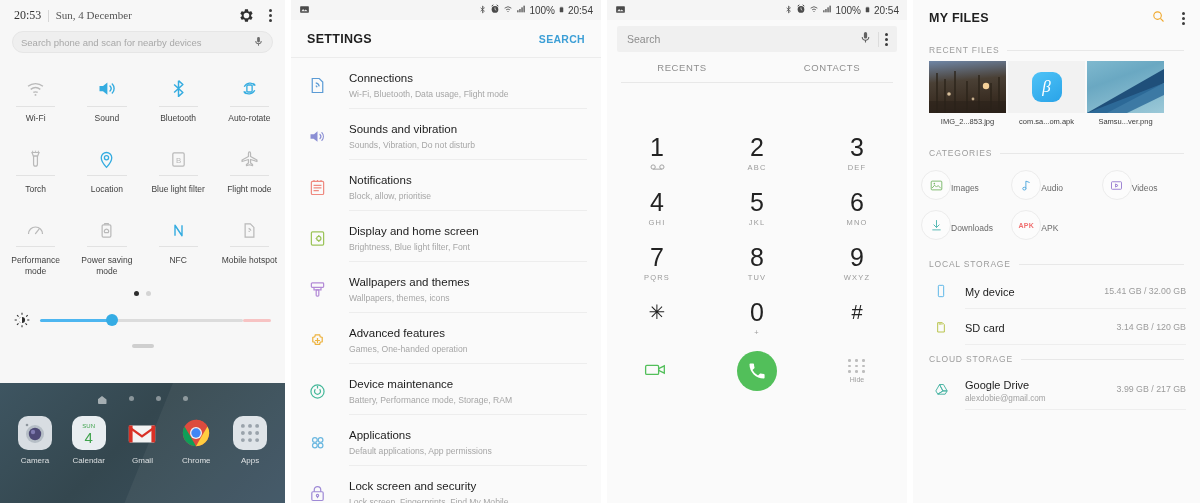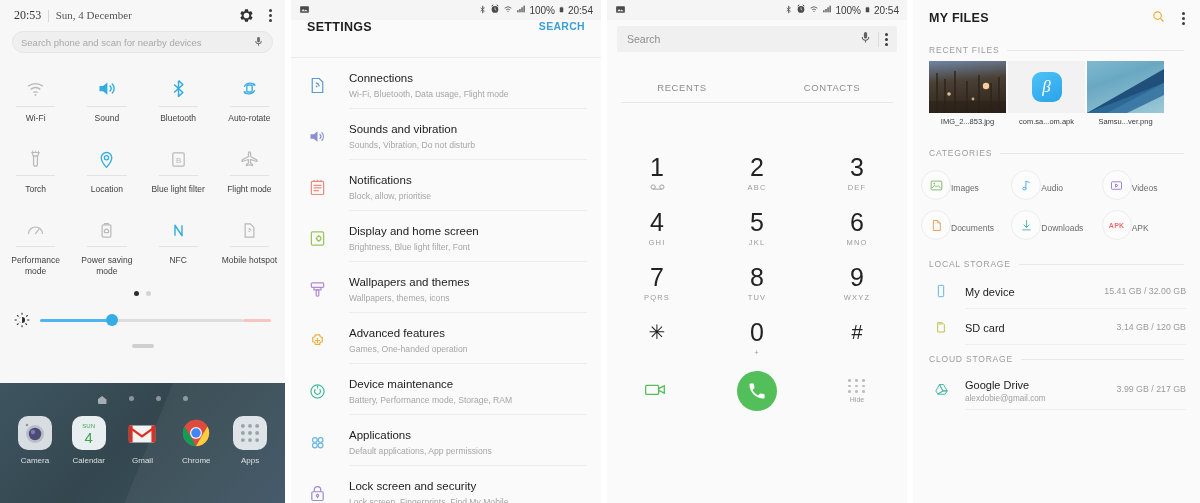--- a/index.html
+++ b/index.html
@@ -100,21 +100,21 @@
   .home-dots { display: flex; justify-content: center; gap: 22px; padding-top: 13px; position: relative; }
   .home-dots i { width: 5px; height: 5px; border-radius: 50%; background: rgba(255,255,255,0.42); display: block; }
   .home-dots .homeico { width: 9px; height: 8px; background: rgba(255,255,255,0.55); clip-path: polygon(50% 0, 100% 45%, 100% 100%, 0 100%, 0 45%); border-radius: 1px; }
   .dock { display: flex; justify-content: space-around; padding: 12px 8px 0; position: relative; }
   .dock-item { display: flex; flex-direction: column; align-items: center; width: 50px; }
   .dock-ico { width: 34px; height: 34px; border-radius: 10px; display: flex; align-items: center; justify-content: center; }
   .dock-label { font-size: 8px; color: rgba(255,255,255,0.82); margin-top: 6px; }
 
   
   .set-head {
-    height: 38px; display: flex; 
+    height: 38px; display: flex; align-items: center;
     padding: 0 16px; background: #fafafa;
     border-bottom: 1px solid #ececec;
   }
   .set-title { font-size: 12.5px; font-weight: bold; color: #1f1f1f; letter-spacing: 0.3px; }
   .set-search { margin-left: auto; font-size: 10.5px; font-weight: bold; color: #3d9fd6; letter-spacing: 0.3px; }
   .set-list { background: #fafafa; }
   .set-item {
     display: flex; align-items: center; padding: 10px 14px 9px 16px;
     position: relative;
   }
@@ -128,21 +128,21 @@
   .set-t { font-size: 11.5px; color: #1c1c1c; line-height: 15px; }
   .set-s { font-size: 8.6px; color: #a6a6a6; margin-top: 2px; line-height: 12px; }
 
   
   .dial-search {
     margin: 6px 10px 0; height: 26px; background: #f0f0f0; border-radius: 2px;
     display: flex; align-items: center; padding: 0 6px 0 10px;
   }
   .dial-search .ph { font-size: 10.5px; color: #8d8d8d; flex: 1; }
   .dial-search .divider { width: 1px; height: 15px; background: #dcdcdc; margin: 0 3px 0 6px; }
-  .dial-tabs { display: flex; margin-top: 24px; position: relative; }
+  .dial-tabs { display: flex; margin-top: 4px; position: relative; }
   .dial-tabs::after { content: ""; position: absolute; left: 14px; right: 14px; bottom: 0; height: 1px; background: #e8e8e8; }
   .dial-tab { flex: 1; text-align: center; padding: 6px 0 10px; font-size: 9.5px; color: #8e8e8e; letter-spacing: 0.6px; }
   .keypad { margin-top: 42px; }
   .kp-row { display: flex; }
   .kp-key { flex: 1; display: flex; flex-direction: column; align-items: center; padding: 9px 0 7px; }
   .kp-num { font-size: 25px; color: #222; font-weight: 300; line-height: 26px; }
   .kp-sub { font-size: 7.5px; color: #9b9b9b; letter-spacing: 1.2px; margin-top: 3px; height: 10px; }
   .kp-sym { font-size: 20px; color: #222; font-weight: 400; line-height: 26px; }
   .kp-actions { display: flex; align-items: center; margin-top: 6px; }
   .kp-act { flex: 1; display: flex; flex-direction: column; align-items: center; }
@@ -916,29 +916,20 @@
                 <rect x="4" y="6" width="16" height="12" rx="1.2"></rect>
                 <path d="M10.5 9.5l4 2.5-4 2.5z"></path>
               </g>
             </svg>
         </span>
         <span class="cat-lbl">Videos</span>
       </div>
       <div class="cat">
         <span class="cat-circ">
           <svg viewBox="0 0 24 24" width="15" height="15">
-              <path fill="none" stroke="#ef9a4f" stroke-width="1.5" d="M7 4h7l4 4v12H7z"></path>
-              <path fill="none" stroke="#ef9a4f" stroke-width="1.3" d="M14 4v4h4"></path>
-            </svg>
-        </span>
-        <span class="cat-lbl">Documents</span>
-      </div>
-      <div class="cat">
-        <span class="cat-circ">
-          <svg viewBox="0 0 24 24" width="15" height="15">
               <g fill="none" stroke="#4db5b0" stroke-width="1.5" stroke-linecap="round">
                 <path d="M12 4v11M7.8 11L12 15.2 16.2 11"></path>
                 <path d="M6 19h12"></path>
               </g>
             </svg>
         </span>
         <span class="cat-lbl">Downloads</span>
       </div>
       <div class="cat">
         <span class="cat-circ">

